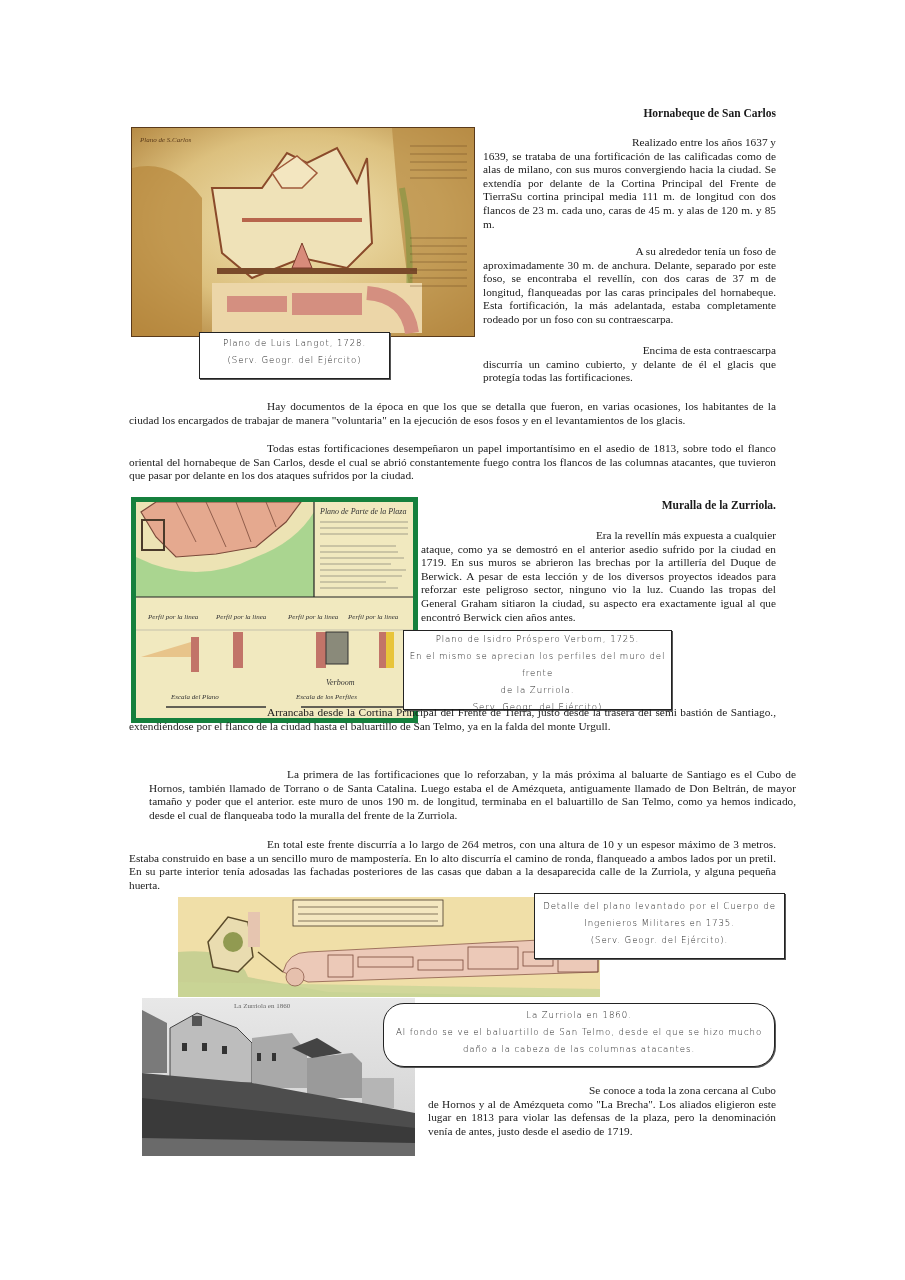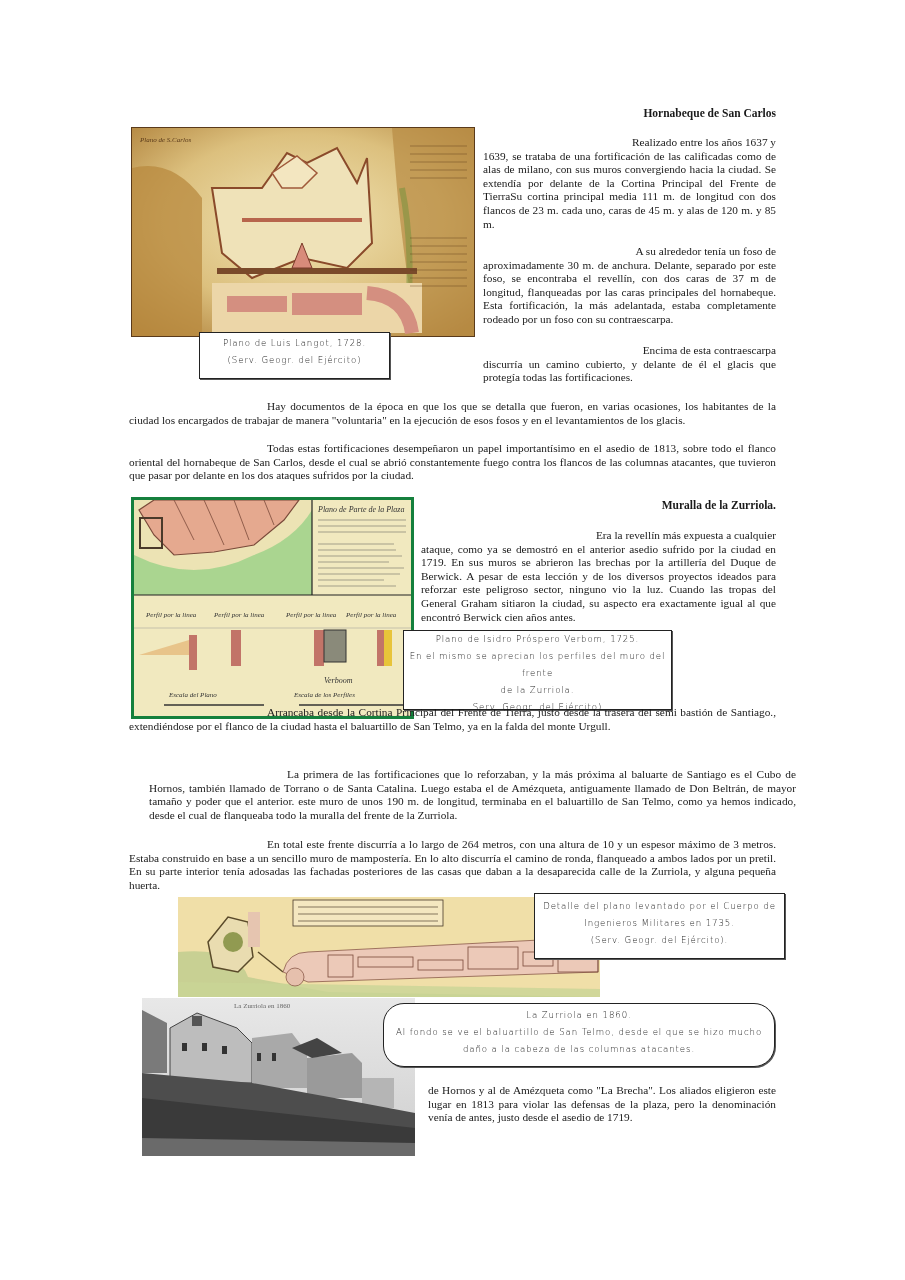--- a/index.html
+++ b/index.html
@@ -85,21 +85,21 @@
 <div class="abs para" style="left:129px; top:400px; width:647px;">
   <span class="indent"></span><span>Hay documentos de la época en que los que se detalla que fueron, en varias ocasiones, los habitantes de la ciudad los encargados de trabajar de manera "voluntaria" en la ejecución de esos fosos y en el levantamientos de los glacis.</span>
 </div>
 
 <div class="abs para" style="left:129px; top:442px; width:647px;">
   <span class="indent"></span><span>Todas estas fortificaciones desempeñaron un papel importantísimo en el asedio de 1813, sobre todo el flanco oriental del hornabeque de San Carlos, desde el cual se abrió constantemente fuego contra los flancos de las columnas atacantes, que tuvieron que pasar por delante en los dos ataques sufridos por la ciudad.</span>
 </div>
 
 <div class="abs heading" style="left:480px; top:499px; width:296px;">Muralla de la Zurriola.</div>
 
-<div class="img" style="left:131px; top:497px; width:277px; height:216px; border:3px solid #15803d;">
+<div class="img" style="left:131px; top:497px; width:277px; height:216px; border:5px solid #15803d;">
   <svg viewBox="0 0 277 216" preserveAspectRatio="none">
     <rect width="277" height="216" fill="#f1e9bf"></rect>
     <rect x="0" y="0" width="178" height="95" fill="#ece3b4"></rect>
     <path d="M0 55 Q60 85 120 55 Q160 40 178 10 L178 95 L0 95 Z" fill="#9fd28a" opacity="0.85"></path>
     <path d="M5 10 L20 35 L40 55 L80 52 L120 45 L150 20 L165 0 L20 0 Z" fill="#e5a98f" stroke="#7a4a3a" stroke-width="1.2"></path>
     <g stroke="#7a4a3a" stroke-width="0.8">
       <line x1="40" y1="0" x2="60" y2="40"></line>
         <line x1="70" y1="0" x2="90" y2="45"></line>
       <line x1="100" y1="0" x2="115" y2="40"></line>
         <line x1="130" y1="0" x2="140" y2="25"></line>
@@ -231,14 +231,15 @@
   </svg>
 </div>
 
 <div class="caption" style="left:383px; top:1003px; width:390px; height:59px; padding-top:3px;border-radius:21px;">
   <div>La Zurriola en 1860.</div>
   <div>Al fondo se ve el baluartillo de San Telmo, desde el que se hizo mucho</div>
   <div>daño a la cabeza de las columnas atacantes.</div>
 </div>
 
 <div class="abs para" style="left:428px; top:1084px; width:348px;">
+  <div style="text-align:right;">Se conoce a toda la zona cercana al Cubo</div>
   <span>de Hornos y al de Amézqueta como "La Brecha". Los aliados eligieron este lugar en 1813 para violar las defensas de la plaza, pero la denominación venía de antes, justo desde el asedio de 1719.</span>
 </div>
 
 </body></html>

